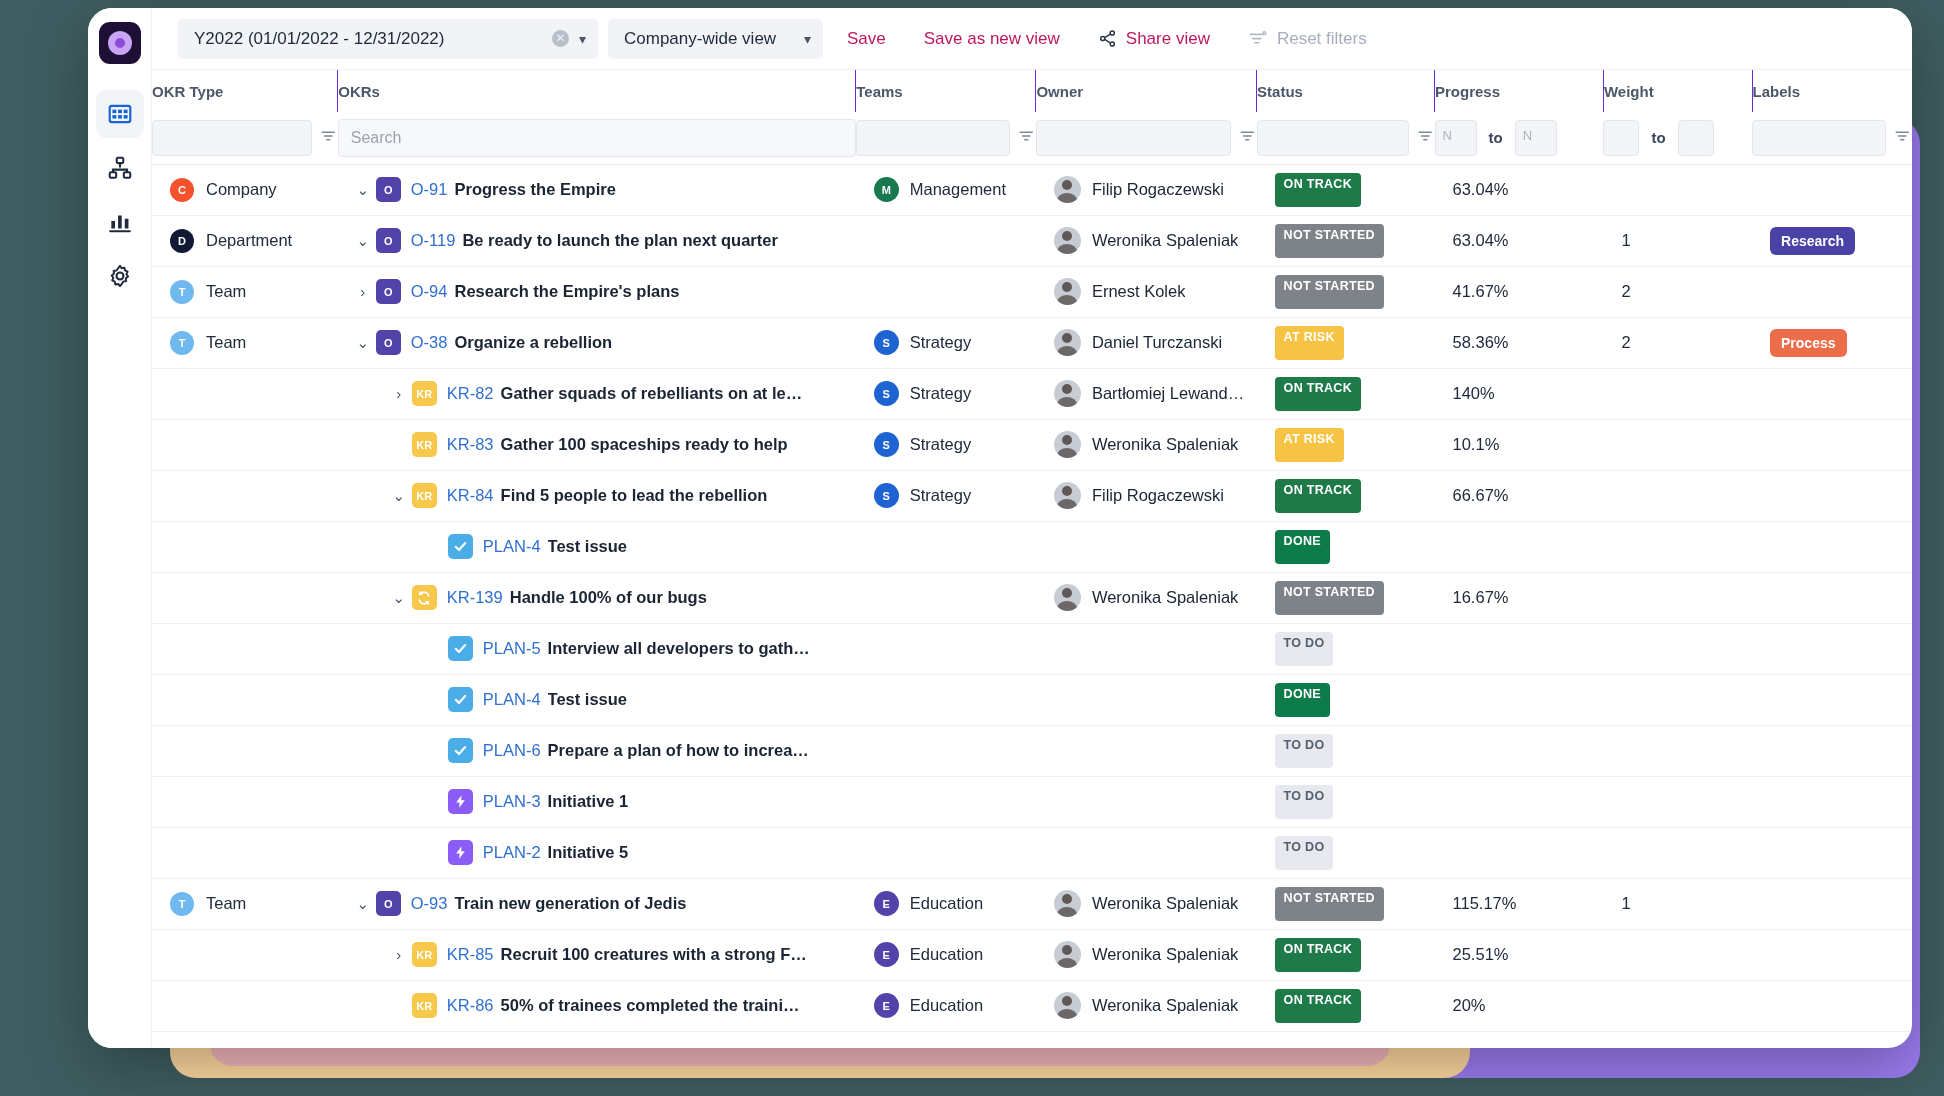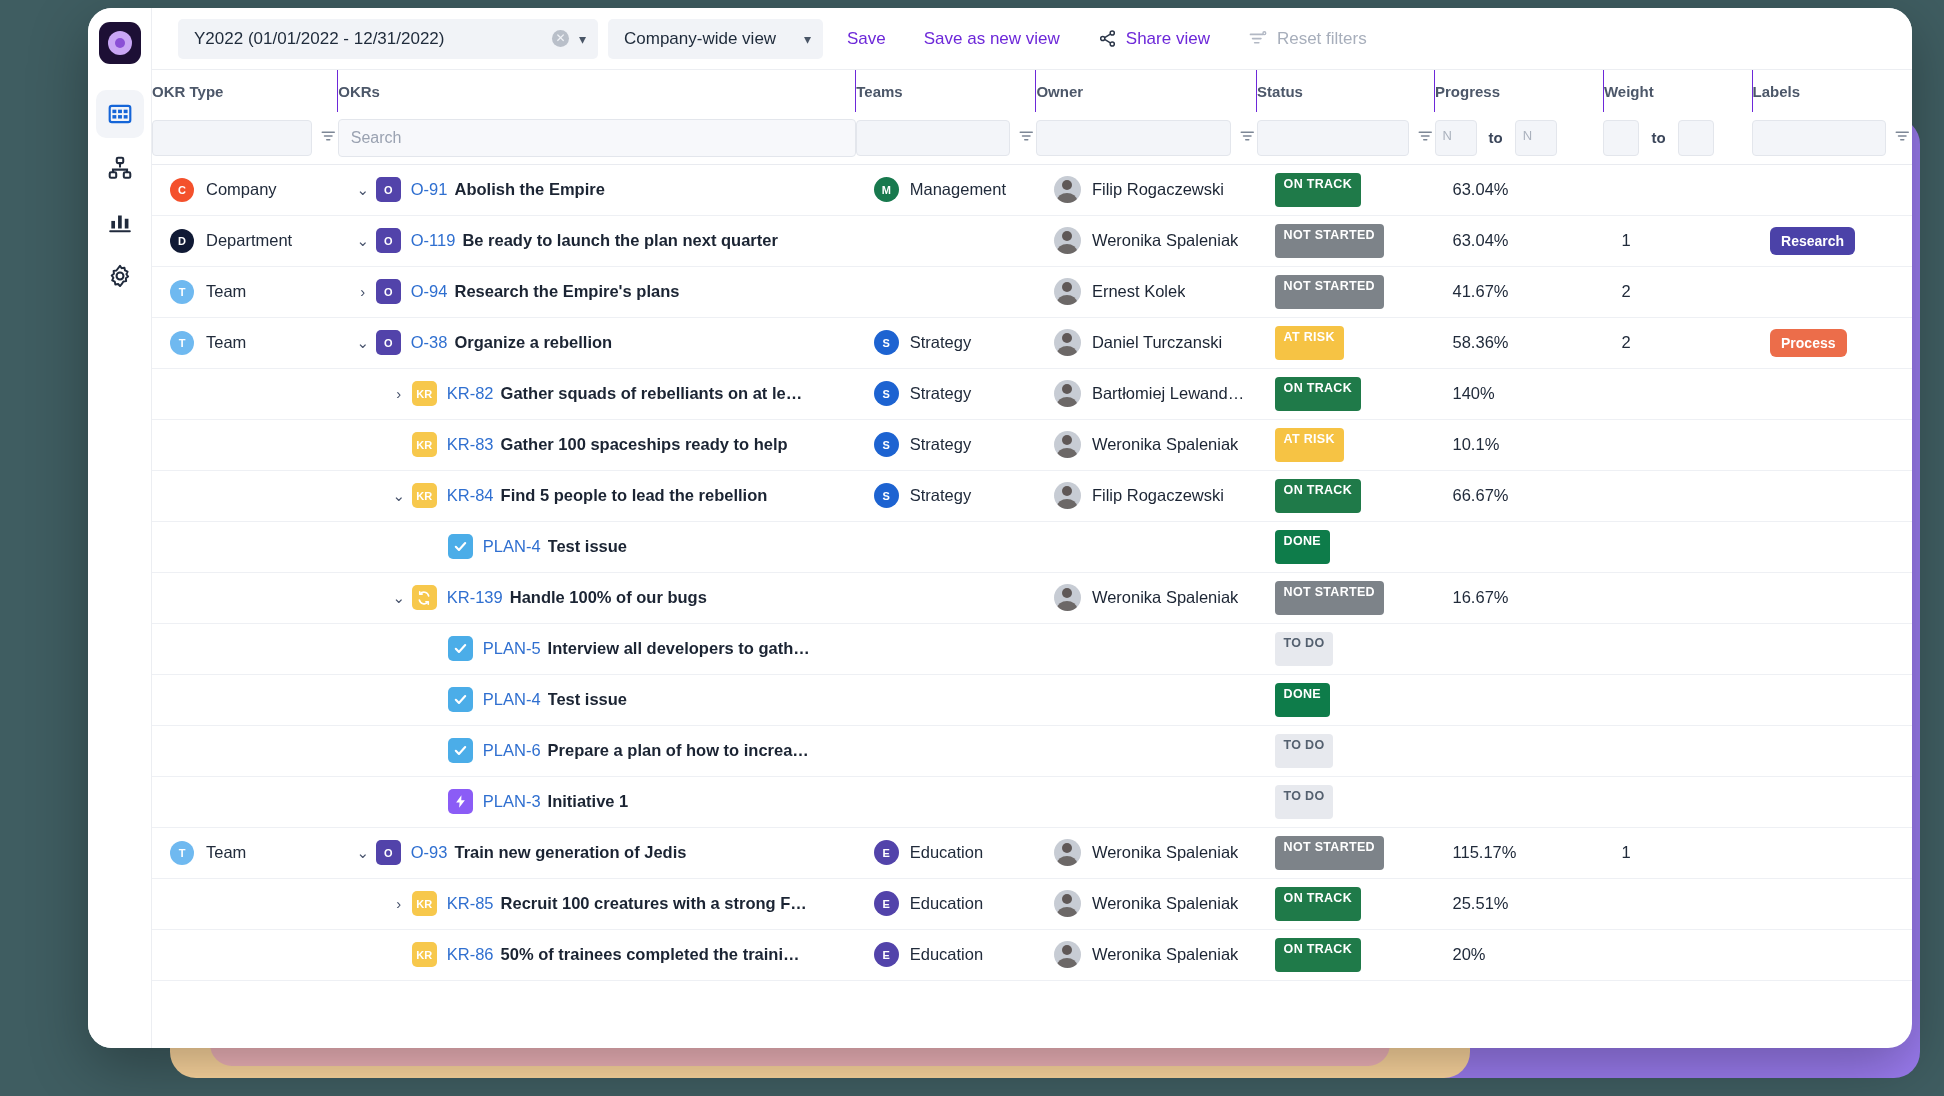--- a/index.html
+++ b/index.html
@@ -118,21 +118,21 @@
   }
   .pill-right { display: flex; align-items: center; gap: 10px; }
   .clear-x {
     width: 17px; height: 17px; border-radius: 50%;
     background: #b9bfc9; color: #f1f3f7;
     font-size: 12px; line-height: 17px; text-align: center;
     cursor: pointer; font-family: "Liberation Sans", sans-serif;
   }
   .chev { color: #4a5667; font-size: 14px; line-height: 1; }
   .tbtn {
-    font-size: 17px; color: #6d28d9;
+    font-size: 17px; color: #be185d;
     padding: 0 14px; height: 40px;
     display: flex; align-items: center; gap: 9px;
     cursor: pointer; white-space: nowrap;
     border-radius: 5px;
   }
   .tbtn.disabled { color: #a7aebb; cursor: default; }
 
   
   .tablewrap { flex: 1; overflow: hidden; position: relative; }
   table.grid { width: 100%; border-collapse: collapse; table-layout: fixed; }
@@ -485,21 +485,21 @@
                   <div class="typecell">
                     <span class="tcircle" style="background:#f4512c">C</span>
                     <span class="tlabel">Company</span>
                   </div>
                 </td>
                 <td class="c-okrs">
                   <div class="okrcell" style="padding-left:12px">
                     <span class="twisty">⌄</span>
                     <span class="itype o">O</span>
                     <span class="ikey">O-91</span>
-                    <span class="isum">Abolish the Empire</span>
+                    <span class="isum">Progress the Empire</span>
                   </div>
                 </td>
                 <td>
                   <div class="teamcell">
                     <span class="tavatar" style="background:#18794e">M</span>
                     <span>Management</span>
                   </div>
                 </td>
                 <td>
                   <div class="ownercell">
@@ -805,20 +805,41 @@
                   </div>
                 </td>
                 <td></td>
                 <td></td>
                 <td><span class="badge todo">TO DO</span></td>
                 <td class="numcell"></td>
                 <td class="numcell"></td>
                 <td></td>
               </tr>
               <tr class="datarow">
+                <td></td>
+                <td class="c-okrs">
+                  <div class="okrcell" style="padding-left:84px">
+                    <span class="twisty empty"></span>
+                    <span class="itype init">
+                      <svg width="15" height="15" viewBox="0 0 24 24">
+                        <path d="M13.5 2L5 13.5h5.5L9.8 22 19 10h-5.8z" fill="#fff"></path>
+                      </svg>
+                    </span>
+                    <span class="ikey">PLAN-2</span>
+                    <span class="isum">Initiative 5</span>
+                  </div>
+                </td>
+                <td></td>
+                <td></td>
+                <td><span class="badge todo">TO DO</span></td>
+                <td class="numcell"></td>
+                <td class="numcell"></td>
+                <td></td>
+              </tr>
+              <tr class="datarow">
                 <td>
                   <div class="typecell">
                     <span class="tcircle" style="background:#6fb9f0">T</span>
                     <span class="tlabel">Team</span>
                   </div>
                 </td>
                 <td class="c-okrs">
                   <div class="okrcell" style="padding-left:12px">
                     <span class="twisty">⌄</span>
                     <span class="itype o">O</span>

